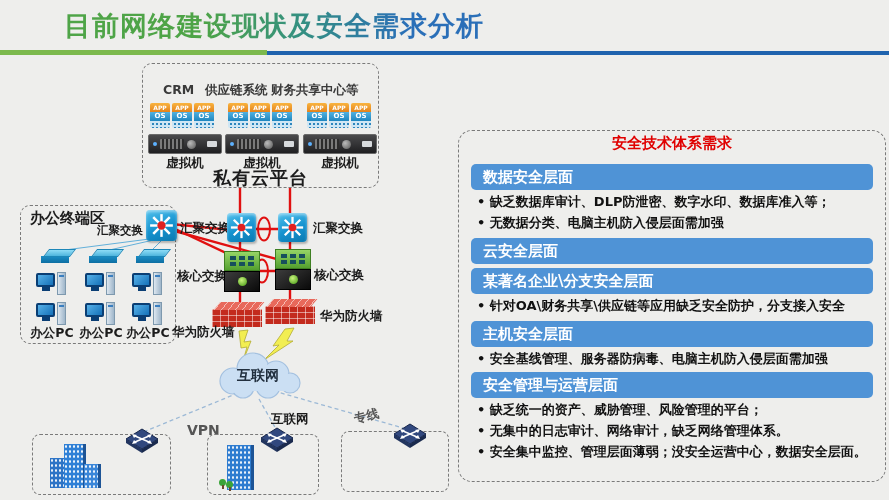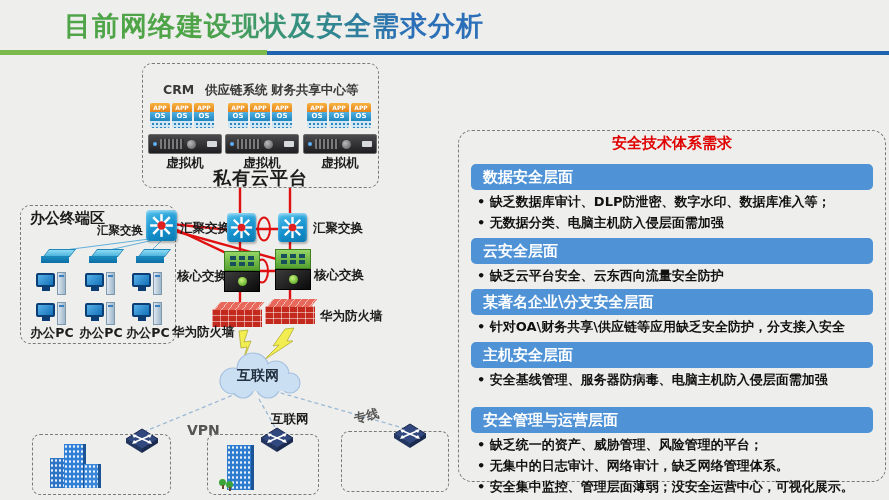--- a/index.html
+++ b/index.html
@@ -20,21 +20,21 @@
             border-radius:9px;padding:2px 10px;box-sizing:border-box;}
   .p-title{text-align:center;color:#e00000;font-weight:bold;font-size:15px;line-height:18px;}
   .m-bullet{font-size:12.5px;font-weight:bold;color:#111;line-height:15.5px;padding-left:13px;text-indent:-9px;}
   .m-bullet::before{content:"• ";}
   .reqs{position:absolute;left:458px;top:130px;width:428px;height:352px;border:1.4px dashed #7a7a7a;
         border-radius:14px;padding:3px 12px;box-sizing:border-box;}
   .r-bar{background:#4f93d6;color:#fff;font-size:15px;font-weight:bold;line-height:26px;height:26px;
          border-radius:5px;padding:0 12px;}
   .r-bullet{font-size:13px;font-weight:bold;color:#111;line-height:19px;padding-left:16px;text-indent:-10px;margin-top:2px;}
   .r-bullet::before{content:"• ";}
-  .mt3{margin-top:12px}.mt4{margin-top:4px}.mt5{margin-top:18px}.mt6{margin-top:6px}
+  .mt3{margin-top:12px}.mt4{margin-top:4px}.mt5{margin-top:4px}.mt6{margin-top:6px}
   
   .sys-lbl{font-size:12.5px;color:#3a3a3a;}
   .appos{position:absolute;width:20px;}
   .appos .a{display:block;height:9px;background:linear-gradient(#f9b43f,#e4821c);color:#fff;font-size:6px;
             font-weight:bold;line-height:9px;text-align:center;border-radius:2px 2px 0 0;}
   .appos .o{display:block;height:9px;background:linear-gradient(#51b1e0,#1f86c0);color:#fff;font-size:7px;
             font-weight:bold;line-height:9px;text-align:center;}
   .appos .d{height:7px;background-color:#cfe6f4;border-radius:0 0 2px 2px;
             background-image:radial-gradient(#2e86bd 0.8px,transparent 1.1px);background-size:4px 4px;background-position:1px 1px;}
   .server{position:absolute;width:74px;height:20px;background:linear-gradient(#4a4a4c,#1f1f21);
@@ -433,27 +433,26 @@
 
 
   <div class="reqs">
     <div class="p-title">安全技术体系需求</div>
 
     <div class="r-bar mt3">数据安全层面</div>
     <div class="r-bullet">缺乏数据库审计、DLP防泄密、数字水印、数据库准入等；</div>
     <div class="r-bullet">无数据分类、电脑主机防入侵层面需加强</div>
 
     <div class="r-bar mt6">云安全层面</div>
-    <div class="r-bullet">缺乏云平台安全、云东西向流量安全防护</div>
 
     <div class="r-bar mt4">某著名企业\分支安全层面</div>
     <div class="r-bullet">针对OA\财务共享\供应链等应用缺乏安全防护，分支接入安全</div>
 
     <div class="r-bar mt6">主机安全层面</div>
     <div class="r-bullet">安全基线管理、服务器防病毒、电脑主机防入侵层面需加强</div>
 
     <div class="r-bar mt5">安全管理与运营层面</div>
     <div class="r-bullet">缺乏统一的资产、威胁管理、风险管理的平台；</div>
     <div class="r-bullet">无集中的日志审计、网络审计，缺乏网络管理体系。</div>
-    <div class="r-bullet">安全集中监控、管理层面薄弱；没安全运营中心，可视化展示。</div>
+    <div class="r-bullet">安全集中监控、管理层面薄弱；没安全运营中心，数据安全层面。</div>
   </div>
 
 </div>
 
 </body></html>

